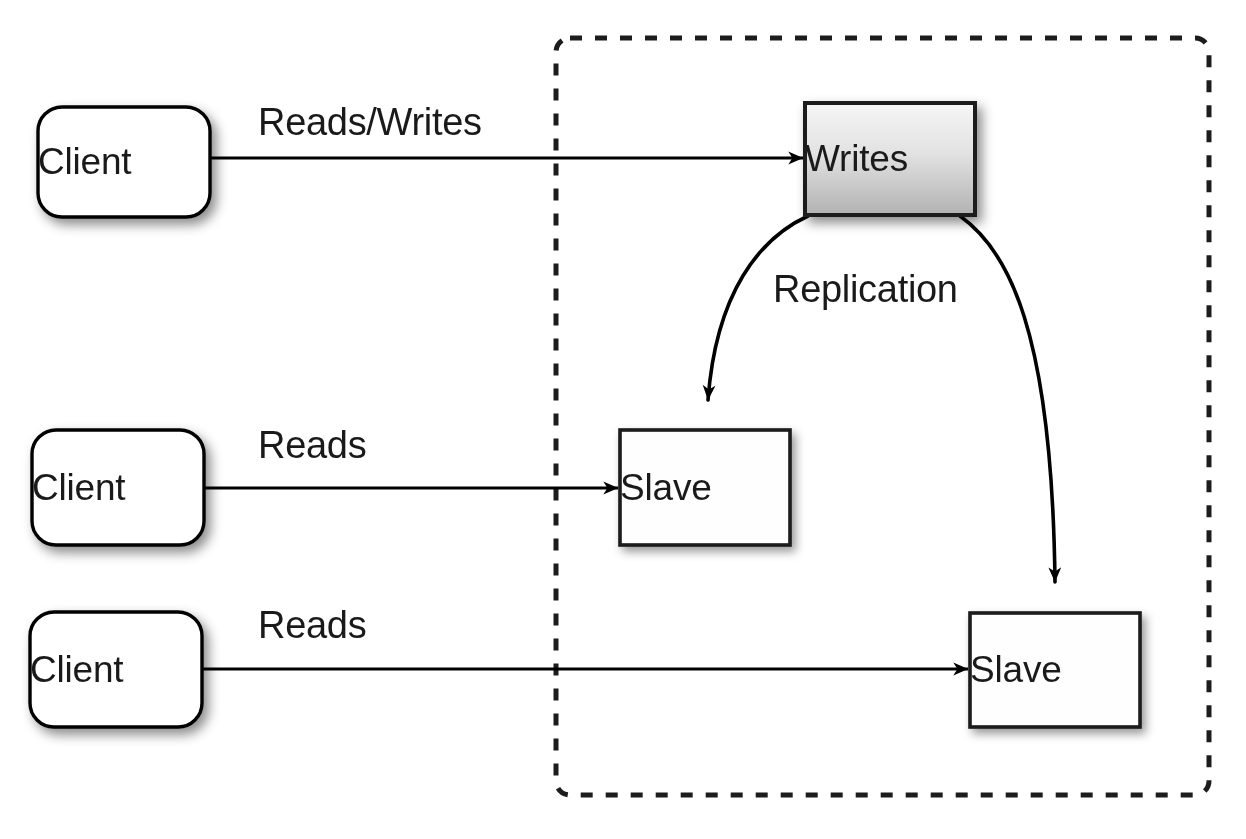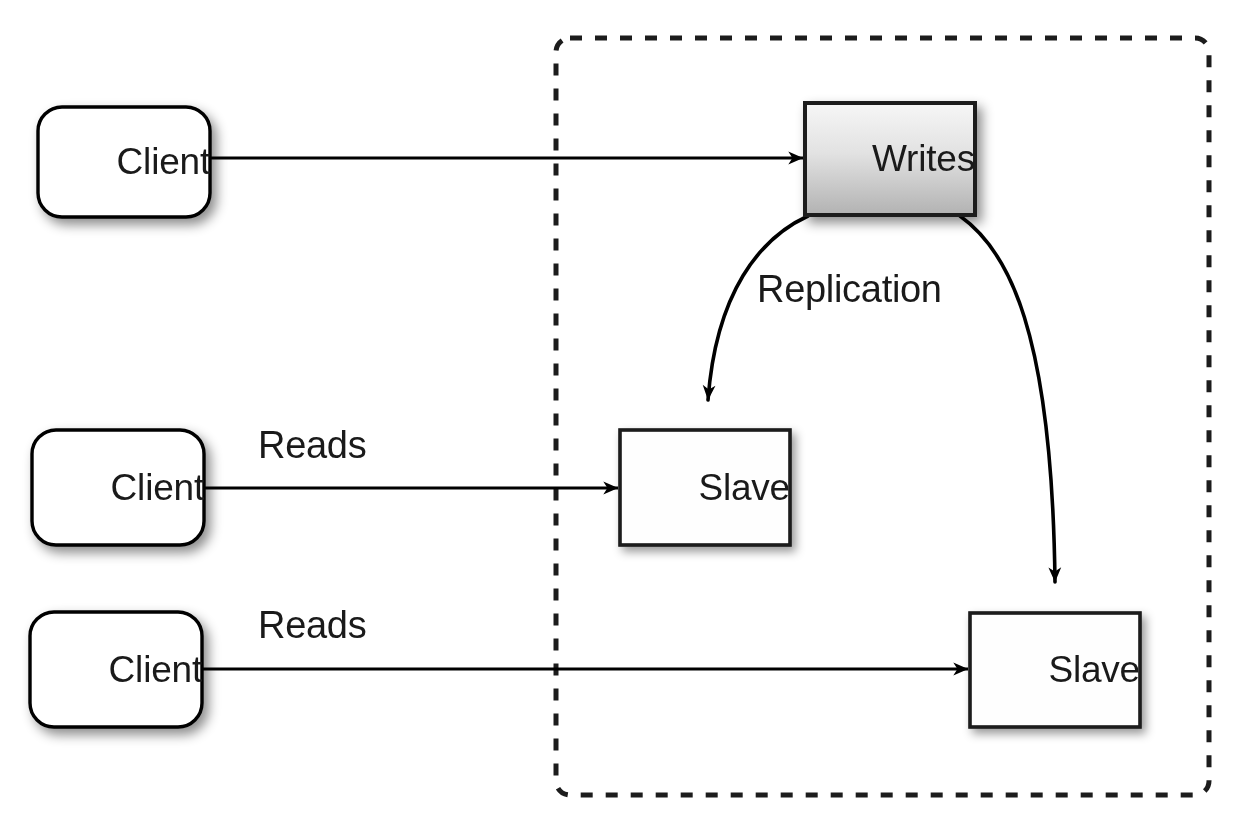--- a/index.html
+++ b/index.html
@@ -19,21 +19,21 @@
     position: absolute;
     left: 0;
     top: 0;
     width: 1246px;
     height: 839px;
   }
   .node-label {
     position: absolute;
     display: flex;
     align-items: center;
-    justify-content: flex-end;
+    justify-content: flex-start;
     color: #1a1a1a;
     font-family: "Liberation Sans", sans-serif;
     font-size: 37px;
     letter-spacing: -0.2px;
     white-space: nowrap;
     pointer-events: none;
   }
   .edge-label {
     position: absolute;
     color: #1a1a1a;
@@ -124,17 +124,18 @@
   <div class="node-label" style="left:805px; top:103px; width:170px; height:112px;">
     <span>Writes</span>
   </div>
   <div class="node-label" style="left:620px; top:430px; width:170px; height:115px;">
     <span>Slave</span>
   </div>
   <div class="node-label" style="left:970px; top:613px; width:170px; height:114px;">
     <span>Slave</span>
   </div>
 
+  <div class="edge-label" style="left:258px; top:101px;">Reads/Writes</div>
   <div class="edge-label" style="left:258px; top:424px;">Reads</div>
   <div class="edge-label" style="left:258px; top:604px;">Reads</div>
-  <div class="edge-label" style="left:757px; top:268px;">Replication</div>
+  <div class="edge-label" style="left:773px; top:268px;">Replication</div>
 
 </div>
 
 </body></html>

